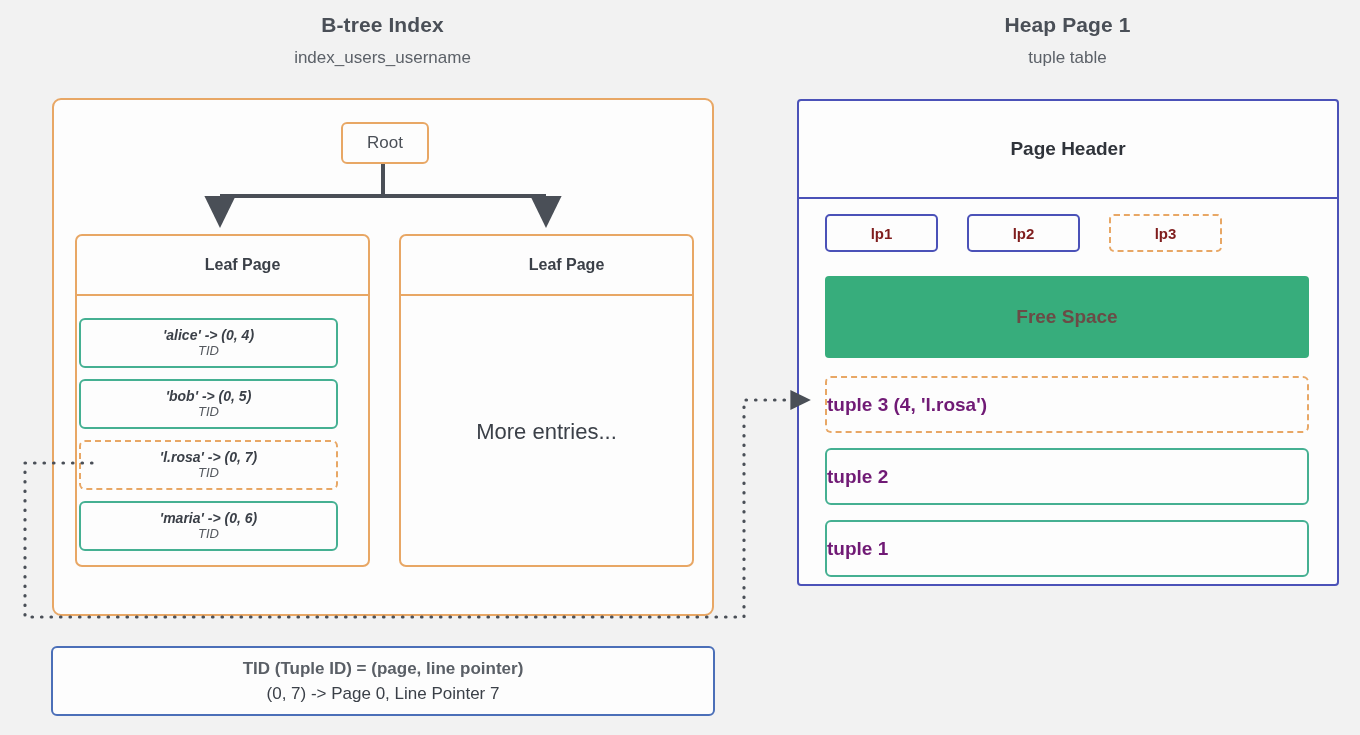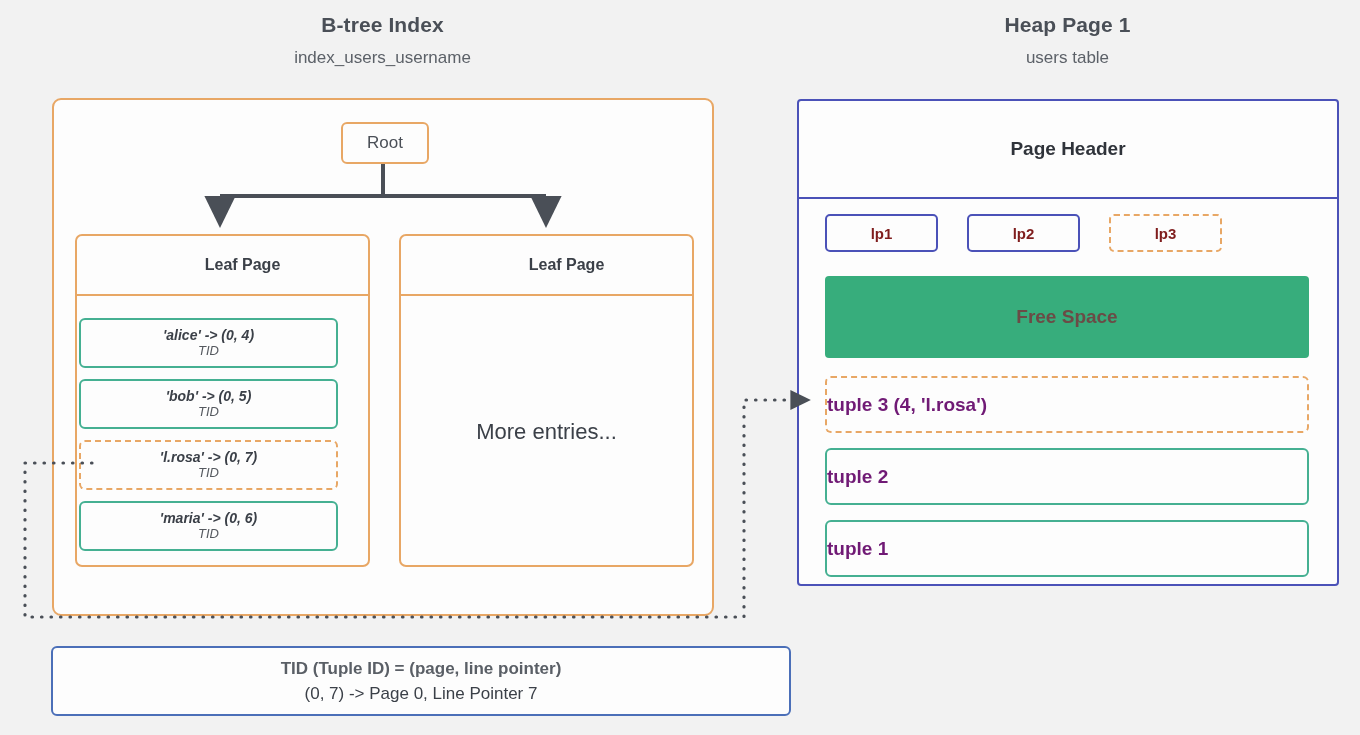--- a/index.html
+++ b/index.html
@@ -204,21 +204,21 @@
 </style>
 </head>
 <body>
 
 <div class="stage">
 
   <div class="abs col-title" style="left:50px; top:13px; width:665px;">B-tree Index</div>
   <div class="abs col-sub" style="left:50px; top:48px; width:665px;">index_users_username</div>
 
   <div class="abs col-title" style="left:795px; top:13px; width:545px;">Heap Page 1</div>
-  <div class="abs col-sub" style="left:795px; top:48px; width:545px;">users table</div>
+  <div class="abs col-sub" style="left:795px; top:48px; width:545px;">tuple table</div>
 
   <div class="abs index-panel" style="left:52px; top:98px; width:662px; height:518px;">
 
     <div class="abs root-box" style="left:287px; top:22px; width:88px; height:42px;">
       <span>Root</span>
     </div>
 
     <div class="abs leaf-page" style="left:21px; top:134px; width:295px; height:333px;">
       <div class="leaf-head">Leaf Page</div>
       <div class="leaf-body">
@@ -271,21 +271,21 @@
       <span>tuple 3 (4, 'l.rosa')</span>
     </div>
     <div class="abs tuple" style="left:26px; top:347px; width:484px; height:57px;">
       <span>tuple 2</span>
     </div>
     <div class="abs tuple" style="left:26px; top:419px; width:484px; height:57px;">
       <span>tuple 1</span>
     </div>
   </div>
 
-  <div class="abs legend" style="left:51px; top:646px; width:740px; height:70px;">
+  <div class="abs legend" style="left:51px; top:646px; width:664px; height:70px;">
     <div class="legend-main">TID (Tuple ID) = (page, line pointer)</div>
     <div class="legend-sub">(0, 7) -&gt; Page 0, Line Pointer 7</div>
   </div>
 
   <svg class="overlay" viewBox="0 0 1360 735" xmlns="http://www.w3.org/2000/svg">
     <defs>
       <marker id="arrowSolid" markerWidth="9" markerHeight="9" refX="7" refY="4.5" orient="auto" markerUnits="strokeWidth">
         <path d="M0,0.6 L8,4.5 L0,8.4 z" fill="#4a4f57"></path>
       </marker>
       <marker id="arrowDot" markerWidth="7" markerHeight="7" refX="5.5" refY="3.5" orient="auto" markerUnits="strokeWidth">

